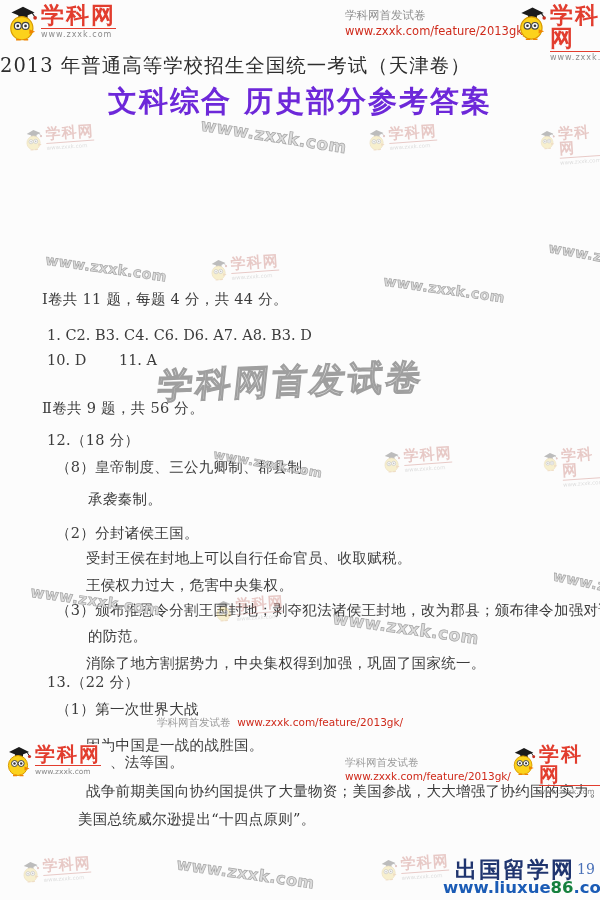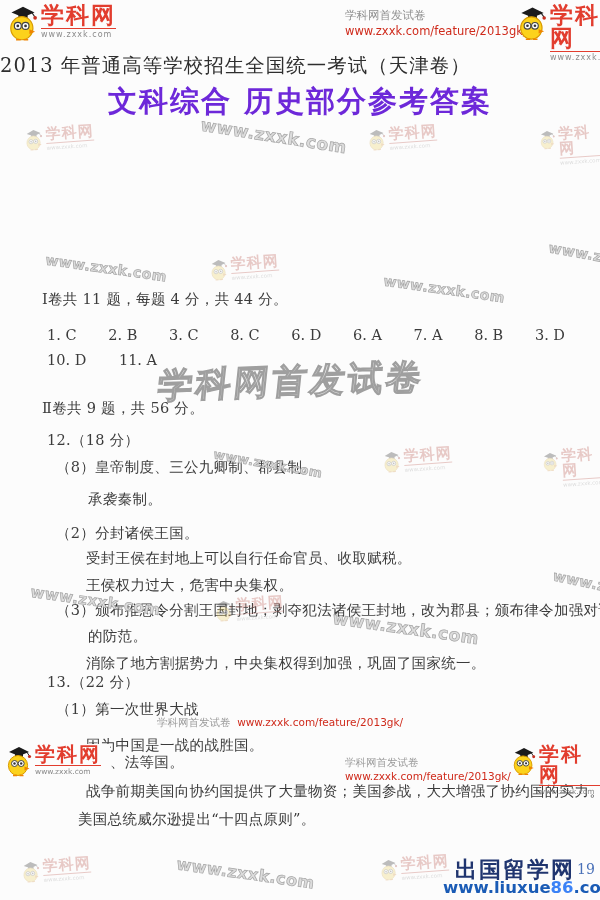--- a/index.html
+++ b/index.html
@@ -8,21 +8,21 @@
 
   
   .ln{position:absolute;white-space:nowrap;font-size:14.5px;letter-spacing:.3px;color:#3b3b3b;}
   .title{position:absolute;left:0;top:52px;width:100%;font-size:19.5px;
          letter-spacing:1px;color:#2e2e2e;}
   .subtitle{position:absolute;left:0;top:82px;width:100%;text-align:center;font-size:29px;
             font-weight:700;color:#6d28d9;letter-spacing:2px;}
 
   
   .answers{position:absolute;left:47px;top:327px;width:518px;display:flex;
-           justify-content:space-between;font-size:14.5px;}
+           font-size:14.5px;}
   .answers2{position:absolute;left:47px;top:352px;font-size:14.5px;}
   .answers2 span{margin-right:28px;}
 
   
   .zk{position:absolute;display:flex;align-items:flex-start;gap:3px;z-index:3;}
   .zk .col{display:flex;flex-direction:column;line-height:1;}
   .zk .name{font-family:"DejaVu Sans","Liberation Sans",sans-serif;font-weight:700;
             color:#e23d2e;padding-bottom:1px;border-bottom:1.5px solid #e23d2e;}
   .zk .url{font-family:"DejaVu Sans","Liberation Sans",sans-serif;color:#8b8b8b;margin-top:2px;}
   .zk-lg .name{font-size:23px;letter-spacing:2px;}
@@ -56,21 +56,21 @@
   .hc span{display:block;}
   .hc .red{color:#cf2a1b;}
 
   
   .f-site{position:absolute;left:455px;top:855px;font-family:"DejaVu Sans","Liberation Sans",sans-serif;
           font-weight:700;font-size:22px;letter-spacing:2px;color:#20356f;z-index:4;}
   .f-page{position:absolute;left:577px;top:861px;font-size:14px;color:#4a71b8;z-index:4;}
   .f-url{position:absolute;left:443px;top:878px;font-family:"DejaVu Sans","Liberation Sans",sans-serif;
          font-weight:700;font-size:16.5px;z-index:4;}
   .f-url .blue{color:#1a5bb5;}
-  .f-url .red{color:#3b82f6;}
+  .f-url .red{color:#15803d;}
 </style>
 </head>
 <body>
 
 <div class="page">
 
   <svg width="0" height="0" style="position:absolute" aria-hidden="true">
     <defs>
       <g id="mascot">
         <path d="M20 6 L23.5 11" stroke="#222" stroke-width="1" fill="none"></path>
@@ -157,21 +157,21 @@
   </div>
   <div class="wm-url" style="left:383px;top:281px;font-size:14px;transform:rotate(8deg)">www.zxxk.com</div>
   <div class="wm-url" style="left:548px;top:250px;font-size:14px;transform:rotate(10deg)">www.zxxk.com</div>
 
   <div class="ln" style="left:42px;top:290px">Ⅰ卷共 11 题，每题 4 分，共 44 分。</div>
 
   <div class="answers">
     <span>1. C</span>
     <span>2. B</span>
     <span>3. C</span>
-    <span>8. C</span>
+    <span>4. C</span>
     <span>6. D</span>
     <span>6. A</span>
     <span>7. A</span>
     <span>8. B</span>
     <span>3. D</span>
   </div>
   <div class="answers2">
     <span>10. D</span>
     <span>11. A</span>
   </div>

